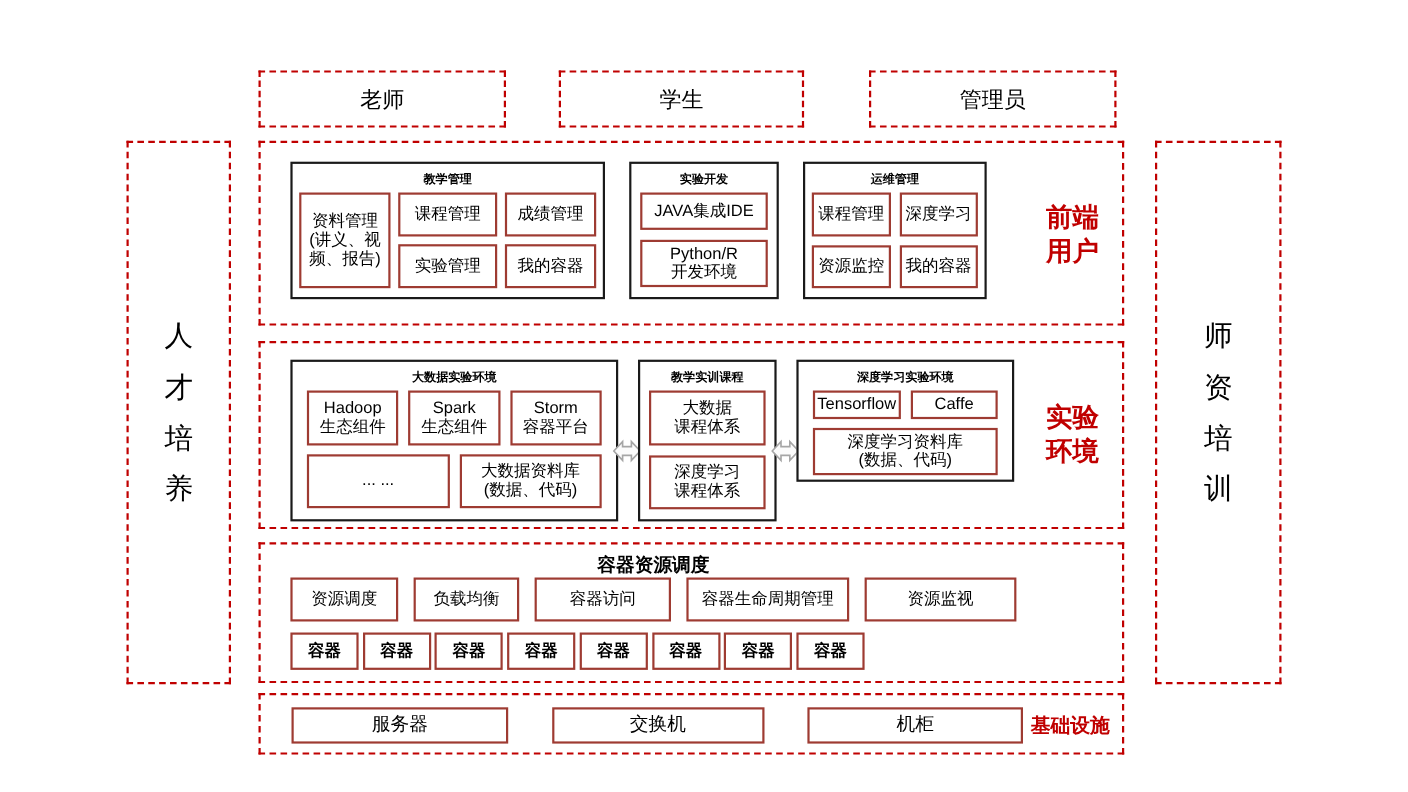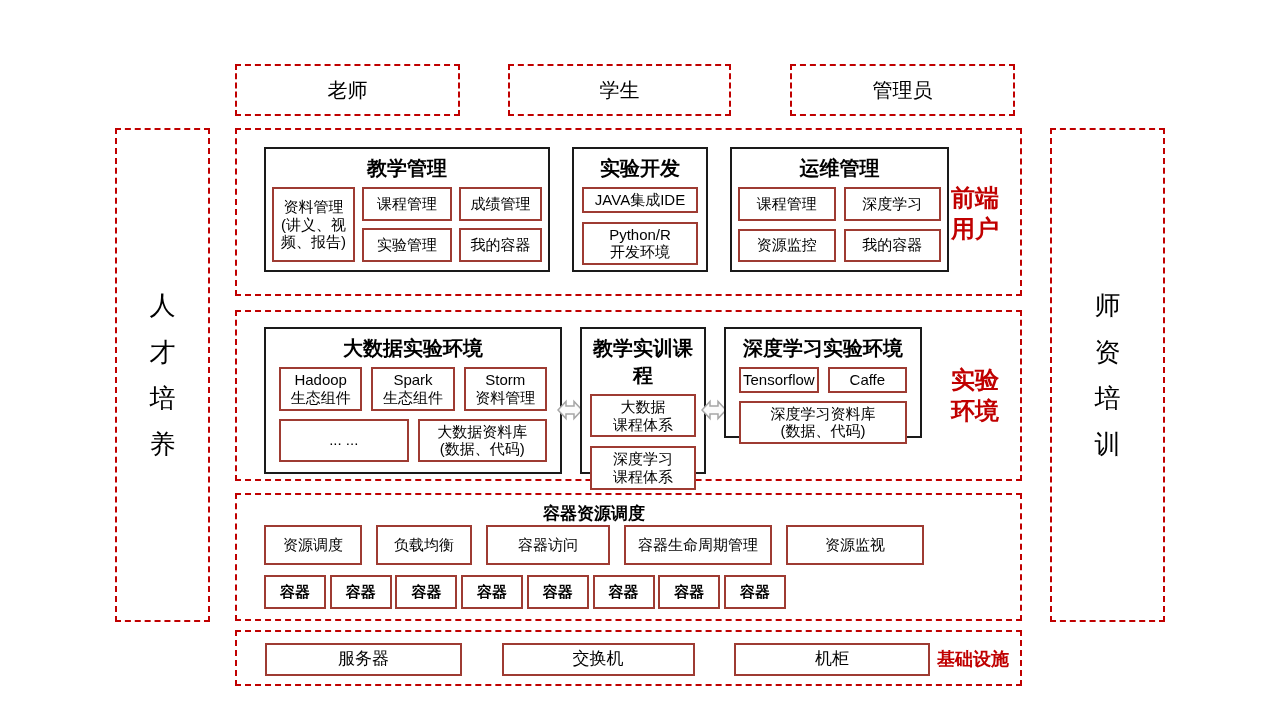--- a/index.html
+++ b/index.html
@@ -7,21 +7,21 @@
   .canvas { position:relative; width:1280px; height:720px; background:#fff;
             font-family:"Liberation Sans","DejaVu Sans",sans-serif; color:var(--text,#000); overflow:hidden; }
   .abs { position:absolute; }
   .dashed { border:2px dashed var(--accent,#C00000); background:#fff; }
   .center { display:flex; align-items:center; justify-content:center; text-align:center; }
   .actor { font-size:20px; }
   .rail { display:flex; align-items:center; justify-content:center; }
   .rail-text { font-size:26px; line-height:1.78; width:28px; word-break:break-all; text-align:center; }
   .group { position:absolute; border:2px solid var(--group-border,#000); background:#fff;
            display:flex; flex-direction:column; }
-  .group-title { font-weight:bold; font-size:20px; text-align:center; padding:6px 2px 5px; }
+  .group-title { font-weight:bold; font-size:11px; text-align:center; padding:6px 2px 5px; }
   .group-body { flex:1; min-height:0; }
   .item { border:2px solid var(--item-border,#9E3B32); background:#fff;
           display:flex; align-items:center; justify-content:center; text-align:center;
           font-size:15px; line-height:1.18; white-space:pre-line; padding:2px; }
   .body-teaching { display:grid; grid-template-columns:1fr 1.08fr 1fr; grid-template-rows:1fr 1fr; gap:7px; padding:0 6px 8px; }
   .span-rows { grid-row:1 / span 2; }
   .body-stack { display:flex; flex-direction:column; gap:9px; padding:0 8px 9px; }
   .body-stack .item { flex:1;text-align:center; }
   .body-grid2 { display:grid; grid-template-columns:1fr 1fr; grid-template-rows:1fr 1fr; gap:8px; padding:0 6px 8px; }
   .body-rows { display:flex; flex-direction:column; gap:8px; padding:0 13px 10px; }
@@ -69,21 +69,21 @@
 
     <div class="group" style="left:335px;top:17px;width:136px;height:125px">
       <div class="group-title">实验开发</div>
       <div class="group-body body-stack">
         <div class="item">JAVA集成IDE</div>
         <div class="item">Python/R
 开发环境</div>
       </div>
     </div>
 
-    <div class="group" style="left:493px;top:17px;width:219px;height:125px">
+    <div class="group" style="left:493px;top:17px;width:167px;height:125px">
       <div class="group-title">运维管理</div>
       <div class="group-body body-grid2">
         <div class="item">课程管理</div>
         <div class="item">深度学习</div>
         <div class="item">资源监控</div>
         <div class="item">我的容器</div>
       </div>
     </div>
 
     <div class="side-label" style="left:708px;top:52px;width:60px">前端用户</div>
@@ -93,21 +93,21 @@
 
     <div class="group" style="left:27px;top:15px;width:298px;height:147px">
       <div class="group-title">大数据实验环境</div>
       <div class="group-body body-rows">
         <div class="row">
           <div class="item">Hadoop
 生态组件</div>
           <div class="item">Spark
 生态组件</div>
           <div class="item">Storm
-资料管理</div>
+容器平台</div>
         </div>
         <div class="row">
           <div class="item item-ellipsis">... ...</div>
           <div class="item">大数据资料库
 (数据、代码)</div>
         </div>
       </div>
     </div>
 
     <svg class="abs" style="left:320px;top:86px" width="26" height="24" viewBox="0 0 26 24">

